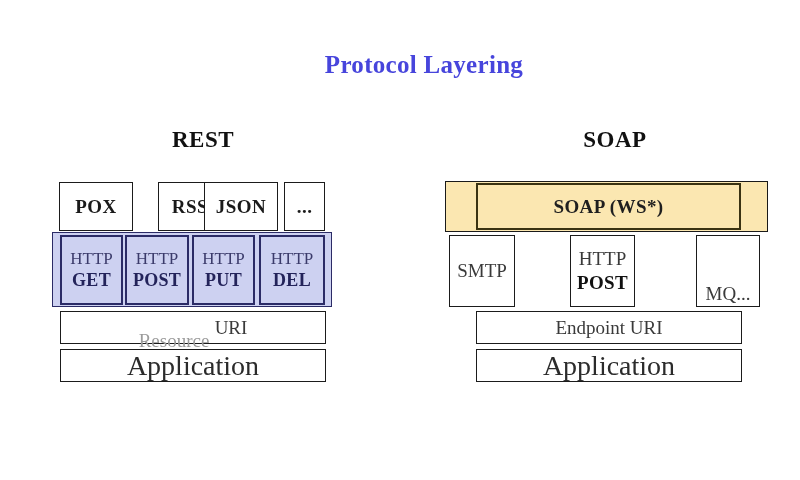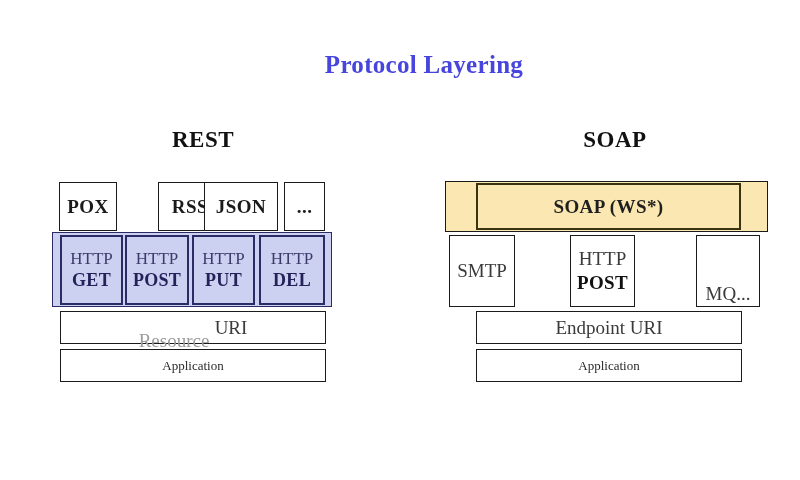--- a/index.html
+++ b/index.html
@@ -65,21 +65,21 @@
     align-items: center;
     justify-content: center;
     line-height: 1.25;
   }
   .lav-top  { font-size: 17px; color: var(--navy_text, #3B3B6B); }
   .lav-main { font-size: 18px; font-weight: bold; color: var(--navy_text_bold, #23235A); letter-spacing: 0.3px; }
 
   .layer { font-size: 19px; color: var(--dark_text, #3A3A3A); flex-direction: row; }
   .muted { color: var(--gray_text, #9B9B9B); margin-right: 0.28em; margin-top: 27px; }
   .darktxt { color: var(--dark_text, #3A3A3A); }
-  .app-label { font-size: 13px; color: #2b2b2b; }
+  .app-label { font-size: 28px; color: #2b2b2b; }
 
   .yellow-band {
     left: 445px; top: 181px; width: 323px; height: 51px;
     background: var(--yellow_fill, #FBE7B1);
     border: 1px solid #1a1a1a;
   }
   .yellow-inner {
     left: 30px; top: 1px; width: 265px; height: 47px;
     background: var(--yellow_fill, #FBE7B1);
     border: 2px solid var(--olive_border, #3A3312);
@@ -101,21 +101,21 @@
 </head>
 <body>
 
 <div class="canvas">
 
   <div class="abs page-title">Protocol Layering</div>
 
   <div class="abs col-heading rest-heading">REST</div>
   <div class="abs col-heading soap-heading">SOAP</div>
 
-  <div class="abs box fmt" style="left:59px;width:58px;">
+  <div class="abs box fmt" style="left:59px;width:74px;">
     <span>POX</span>
   </div>
   <div class="abs box fmt" style="left:134px;width:64px;margin-left:24px;">
     <span>RSS</span>
   </div>
   <div class="abs box fmt" style="left:204px;width:74px;">
     <span>JSON</span>
   </div>
   <div class="abs box fmt" style="left:284px;width:41px;">
     <span>...</span>

